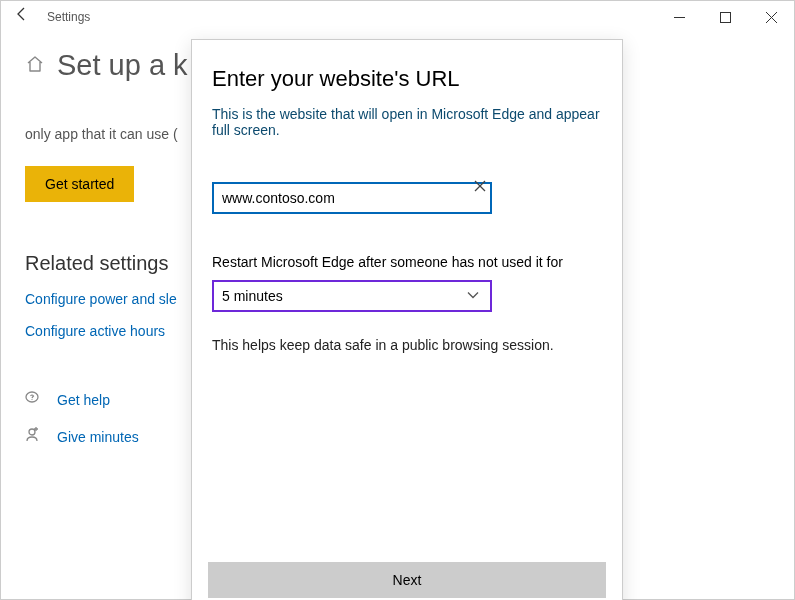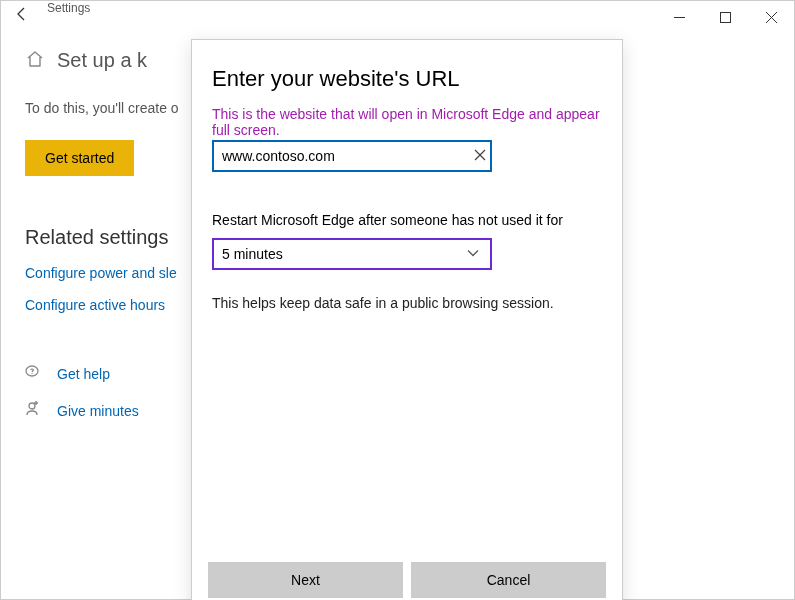--- a/index.html
+++ b/index.html
@@ -14,20 +14,21 @@
   }
   .window {
     position: relative;
     width: 795px; height: 600px;
     border: 1px solid #ccc;
   }
   
   .titlebar {
     height: 32px;
     display: flex;
+    align-items: center;
   }
   .titlebar .back {
     width: 42px; text-align: center;
     font-size: 16px; line-height: 32px;
     cursor: pointer;
   }
   .titlebar .title {
     padding-left: 4px;
     font-size: 12px;
     color: #555;
@@ -50,21 +51,21 @@
   }
   .bg .heading-row {
     display: flex; align-items: center;
     gap: 12px;
     margin-top: 6px;
   }
   .bg .heading-row .home-icon {
     color: #888;
   }
   .bg .page-title {
-    font-size: 20px;
+    font-size: 29px;
     font-weight: 300;
     color: #555;
   }
   .bg .desc {
     margin-top: 28px;
     color: #555;
   }
   .bg .getstarted {
     margin-top: 24px;
     display: inline-block;
@@ -105,34 +106,35 @@
   .dialog-body {
     padding: 26px 20px 10px 20px;
     flex: 1;
   }
   .dialog h1 {
     margin: 0 0 14px 0;
     font-size: 22px;
     font-weight: 400;
   }
   .dialog p {
-    margin: 0 0 2px 0;
-    font-size: 14px;
-    color: #a21caf;
+    margin: 0 0 22px 0;
+    font-size: 14px;
+    color: #0c4a6e;
   }
   .url-field {
     position: relative;
     width: 280px;
   }
   .url-input {
     width: 100%;
     padding: 6px 30px 6px 8px;
     font-size: 14px;
     border: 2px solid #0067B8;
     outline: none;
+    margin-top: 22px;
   }
   .url-clear {
     position: absolute;
     right: 6px; top: 50%; transform: translateY(-50%);
     font-size: 14px;
     color: #444;
     cursor: pointer;
   }
   .restart-label {
     margin-top: 40px;
@@ -208,21 +210,22 @@
     <div class="heading-row">
       <span class="home-icon">
         <svg width="20" height="20" viewBox="0 0 20 20">
             <path d="M3 9 L10 3 L17 9 M5 8 V17 H15 V8" stroke="#888" stroke-width="1.4" fill="none" stroke-linejoin="round"></path>
           </svg>
       </span>
       <span class="page-title">Set up a k</span>
     </div>
 
     <div class="desc">
-      <span>To do this, you'll create o</span><br>
+      <br>
+      <span>only app that it can use (</span>
     </div>
 
     <button class="getstarted">Get started</button>
 
     <div class="section-title">Related settings</div>
     <div class="link">Configure power and sle</div>
     <div class="link">Configure active hours</div>
 
     <div class="help-section">
       <div class="help-row">
@@ -271,17 +274,16 @@
               <path d="M2 5 L7 10 L12 5" stroke="#555" stroke-width="1.3" fill="none"></path>
             </svg>
         </span>
       </div>
 
       <div class="helper">This helps keep data safe in a public browsing session.</div>
     </div>
 
     <div class="dialog-actions">
       <button>Next</button>
-      <button>Cancel</button>
     </div>
   </div>
 
 </div>
 
 </body></html>

